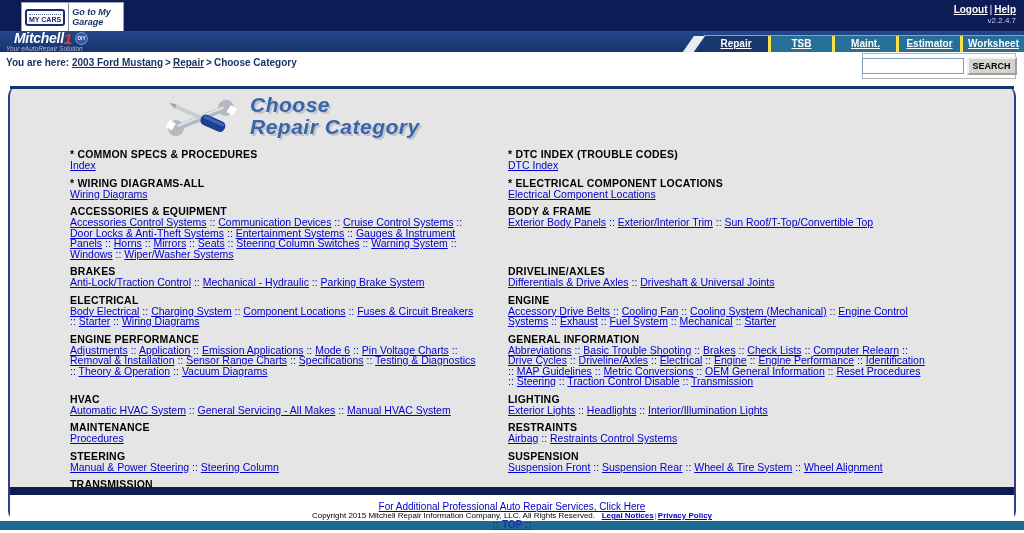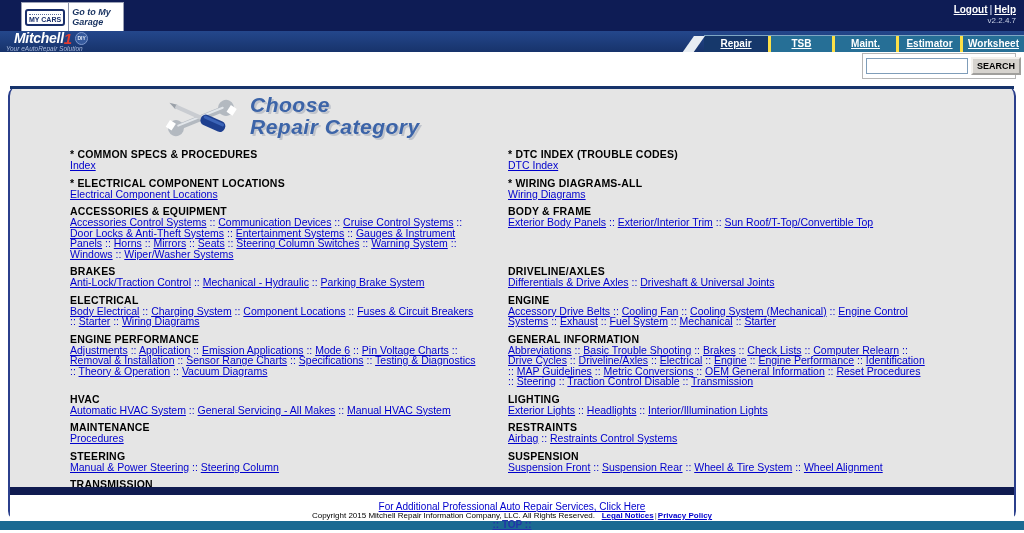--- a/index.html
+++ b/index.html
@@ -39,21 +39,21 @@
     text-decoration:underline; line-height:16px; border-left:3px solid #fde047; cursor:pointer; }
   .tab:first-child { border-left:none; }
   .tab.active { background:#16386b; }
 
   
   .crumbband { height:34px; background:#fff; position:relative; }
   .breadcrumb { position:absolute; left:6px; top:5px; font-size:10px; font-weight:bold; color:#16305f; }
   .breadcrumb a { color:#16305f; text-decoration:underline; }
   .bc-sep { color:#16305f; padding:0 2px; }
   .search-box { position:absolute; right:8px; top:1px; width:154px; height:26px;
-    border:1px solid #b5b5b5; background:#fff; display:flex; align-items:center; justify-content:space-between; padding:0 3px; }
+    border:1px solid #b5b5b5; background:#fff; display:flex; align-items:center; justify-content:center; padding:0 3px; }
   .search-input { width:102px; height:16px; border:1px solid #7f9db9; font-size:10px; padding:0 2px; }
   .search-btn { margin-left:3px; background:#d6d3ce; border:2px outset #f4f2ee; font-size:9px;
     font-weight:bold; color:#000; padding:2px 4px; cursor:pointer; font-family:"Liberation Sans",sans-serif; }
 
   
   .panel { margin:0 8px; border-left:2px solid #2b3f8c; border-right:2px solid #2b3f8c; background:#e5e5e5;border-radius:10px; }
   .main { height:401px; border-top:3px solid #16336b; overflow:hidden; }
   .title-row { display:flex; align-items:flex-start; margin:5px 0 8px 152px; height:47px; }
   .title-text { margin-left:10px; font-style:italic; font-weight:bold; color:#3c64a8;
     font-size:21px; line-height:22px; letter-spacing:0.5px; text-shadow:2px 2px 0 #c0c4cc; }
@@ -110,20 +110,24 @@
   <div class="tabstrip">
       <a class="tab active" href="#">Repair</a>
       <a class="tab" href="#">TSB</a>
       <a class="tab" href="#">Maint.</a>
       <a class="tab" href="#">Estimator</a>
       <a class="tab" href="#">Worksheet</a>
     </div>
 </div>
 
 <div class="crumbband">
+  <div class="breadcrumb">
+    <span>You are here:</span>
+    <span><a href="#">2003 Ford Mustang</a><span class="bc-sep">&gt;</span><a href="#">Repair</a><span class="bc-sep">&gt;</span><span>Choose Category</span></span>
+  </div>
   <div class="search-box">
     <input class="search-input" type="text" value="" style="">
     <button class="search-btn">SEARCH</button>
   </div>
 </div>
 
 <div class="panel">
   <div class="main">
     <div class="title-row">
       <svg width="78" height="46" viewBox="0 0 78 46">
@@ -152,26 +156,26 @@
     <div class="cat-grid">
         <div class="cell">
           <div class="cat-heading">* COMMON SPECS &amp; PROCEDURES</div>
           <div class="cat-links"><a href="#">Index</a></div>
         </div>
         <div class="cell">
           <div class="cat-heading">* DTC INDEX (TROUBLE CODES)</div>
           <div class="cat-links"><a href="#">DTC Index</a></div>
         </div>
         <div class="cell">
+          <div class="cat-heading">* WIRING DIAGRAMS-ALL</div>
+          <div class="cat-links"><a href="#">Wiring Diagrams</a></div>
+        </div>
+        <div class="cell">
           <div class="cat-heading">* ELECTRICAL COMPONENT LOCATIONS</div>
           <div class="cat-links"><a href="#">Electrical Component Locations</a></div>
-        </div>
-        <div class="cell">
-          <div class="cat-heading">* WIRING DIAGRAMS-ALL</div>
-          <div class="cat-links"><a href="#">Wiring Diagrams</a></div>
         </div>
         <div class="cell">
           <div class="cat-heading">ACCESSORIES &amp; EQUIPMENT</div>
           <div class="cat-links"><a href="#">Accessories Control Systems</a><span class="sep"> :: </span><a href="#">Communication Devices</a><span class="sep"> :: </span><a href="#">Cruise Control Systems</a><span class="sep"> :: </span><a href="#">Door Locks &amp; Anti-Theft Systems</a><span class="sep"> :: </span><a href="#">Entertainment Systems</a><span class="sep"> :: </span><a href="#">Gauges &amp; Instrument Panels</a><span class="sep"> :: </span><a href="#">Horns</a><span class="sep"> :: </span><a href="#">Mirrors</a><span class="sep"> :: </span><a href="#">Seats</a><span class="sep"> :: </span><a href="#">Steering Column Switches</a><span class="sep"> :: </span><a href="#">Warning System</a><span class="sep"> :: </span><a href="#">Windows</a><span class="sep"> :: </span><a href="#">Wiper/Washer Systems</a></div>
         </div>
         <div class="cell">
           <div class="cat-heading">BODY &amp; FRAME</div>
           <div class="cat-links"><a href="#">Exterior Body Panels</a><span class="sep"> :: </span><a href="#">Exterior/Interior Trim</a><span class="sep"> :: </span><a href="#">Sun Roof/T-Top/Convertible Top</a></div>
         </div>
         <div class="cell">

